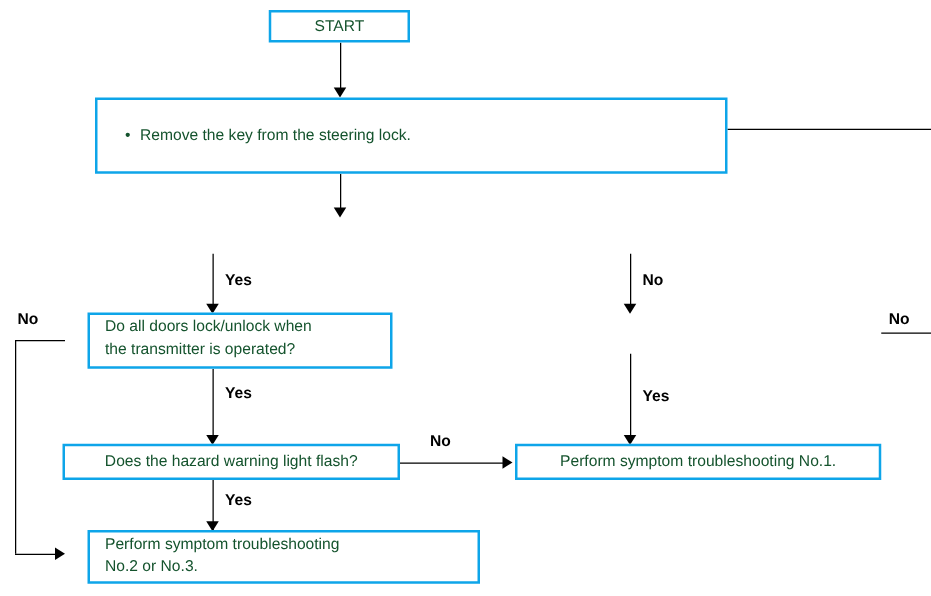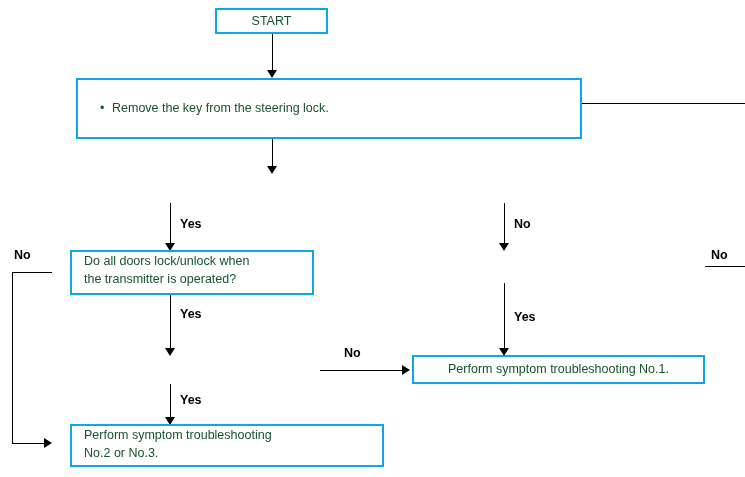--- a/index.html
+++ b/index.html
@@ -151,20 +151,23 @@
     <span class="bullet-row">Remove the key from the steering lock.</span>
   </div>
 
 
   <div class="node leftpad" style="left:50px; top:250px; width:244px; height:45px;">
     <span class="node-text">Do all doors lock/unlock when
 the transmitter is operated?</span>
   </div>
 
 
+  <div class="node center" style="left:50px; top:355px; width:270px; height:29px;">
+    <span class="node-text">Does the hazard warning light flash?</span>
+  </div>
 
   <div class="node center" style="left:412px; top:355px; width:293px; height:29px;">
     <span class="node-text">Perform symptom troubleshooting No.1.</span>
   </div>
 
   <div class="node leftpad" style="left:50px; top:424px; width:314px; height:43px;">
     <span class="node-text">Perform symptom troubleshooting
 No.2 or No.3.</span>
   </div>
 

